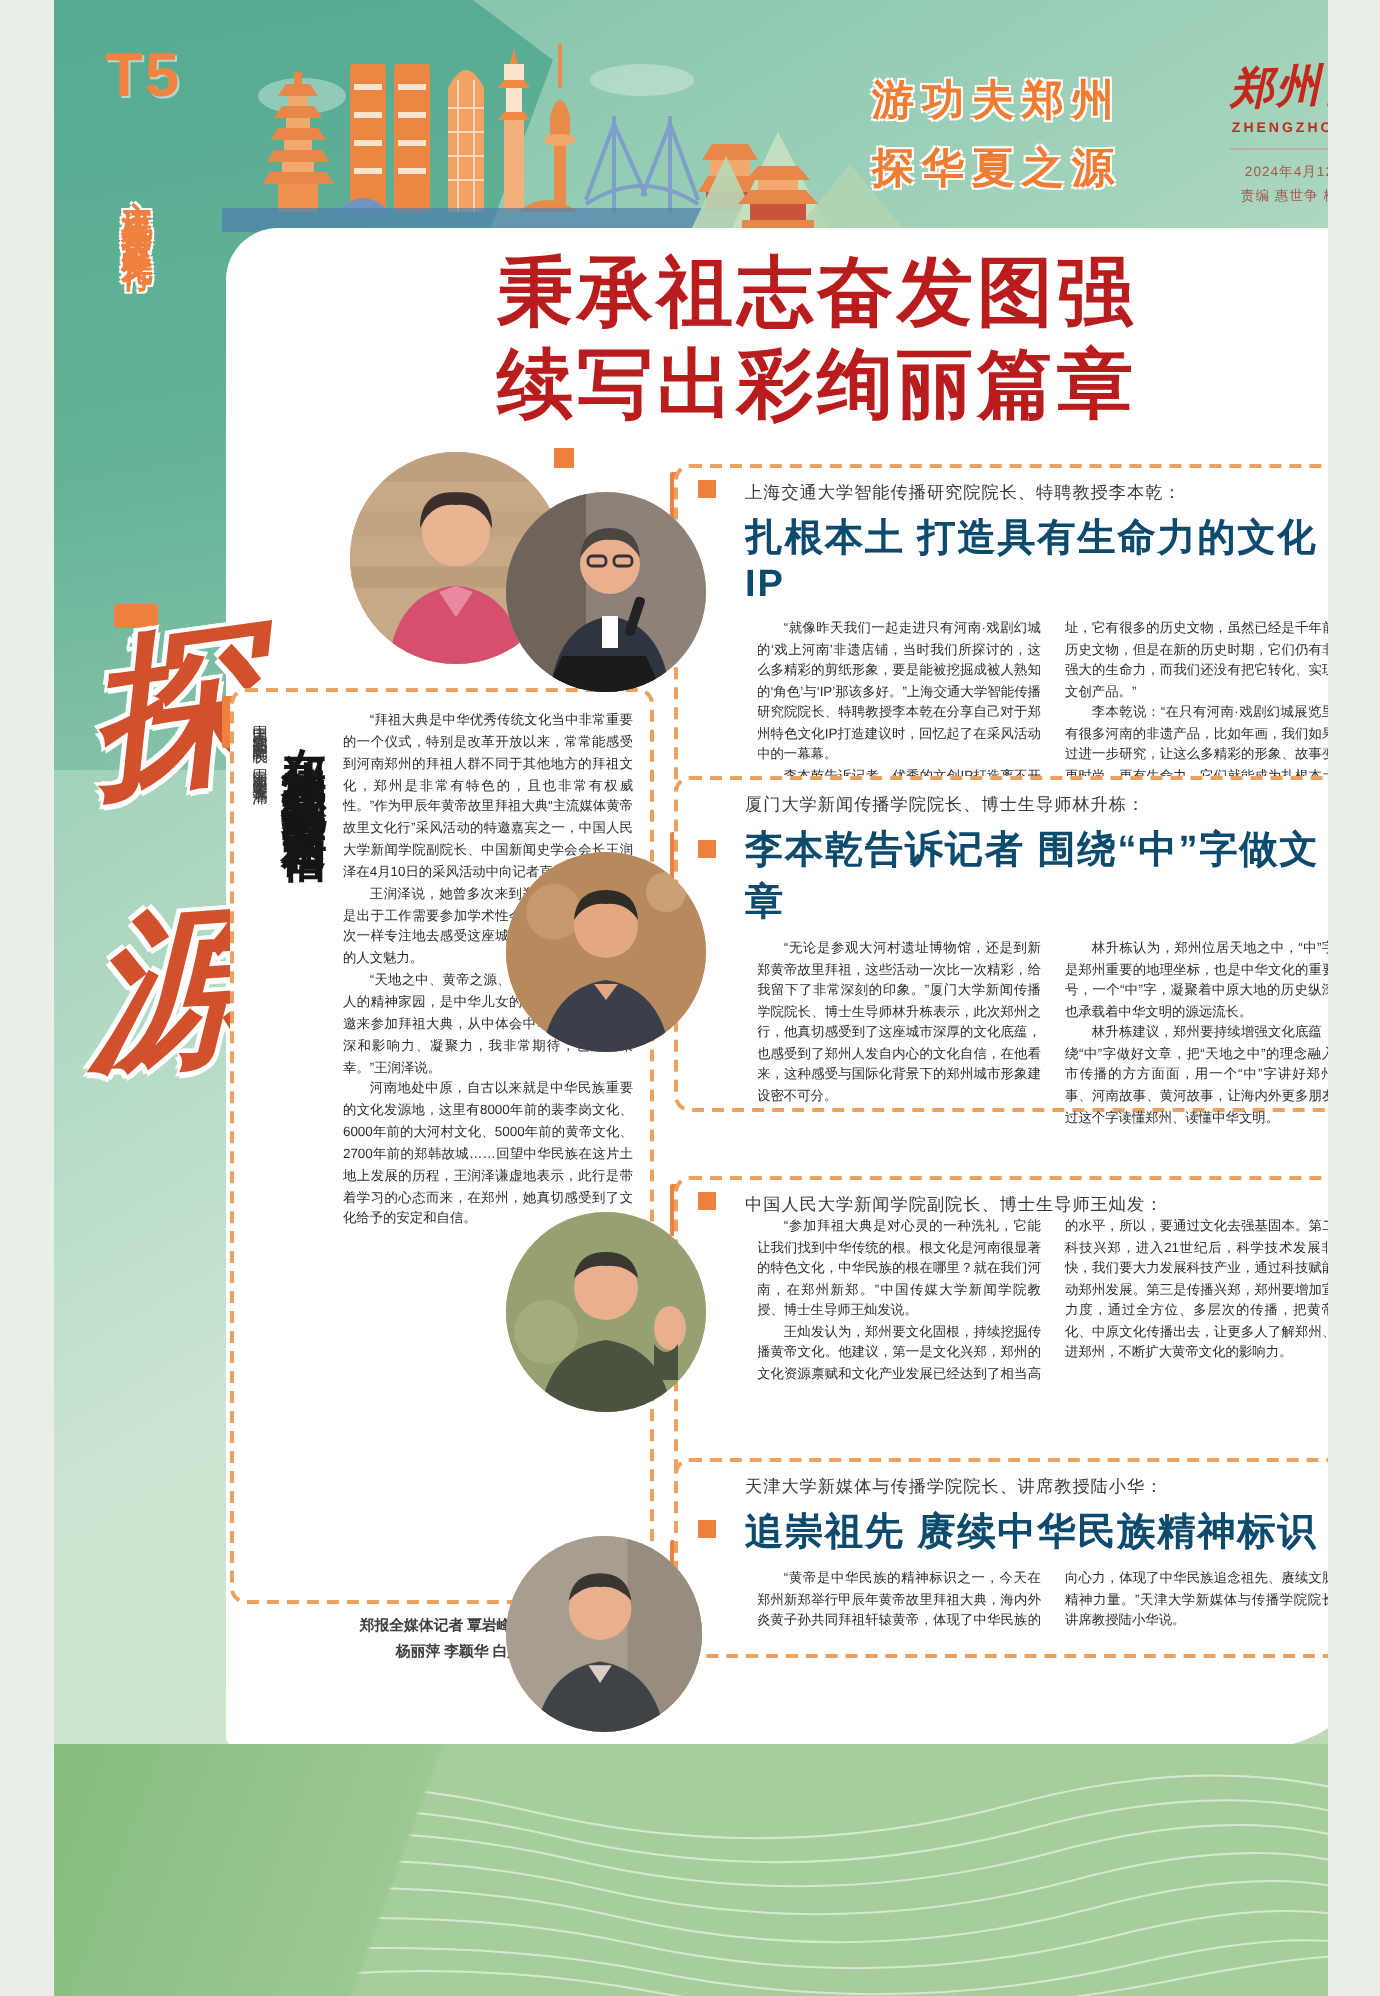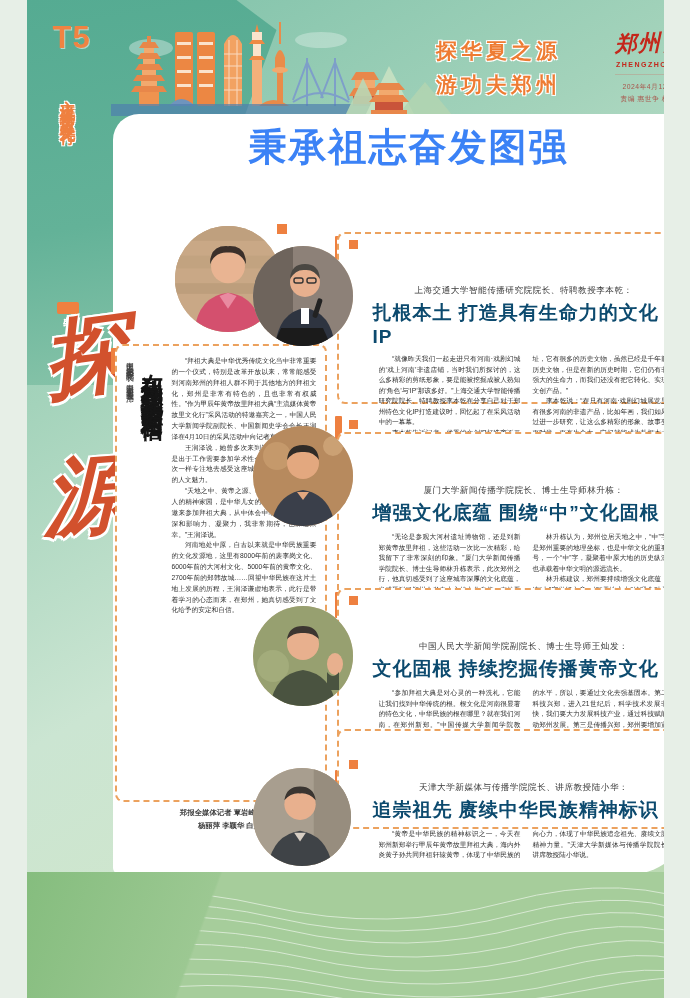--- a/index.html
+++ b/index.html
@@ -47,21 +47,21 @@
         text-shadow:-1px -1px 0 #fff,1px -1px 0 #fff,-1px 1px 0 #fff,1px 1px 0 #fff; }
   .masthead { position:absolute; left:584px; top:28px; width:100px; text-align:center; }
   .logo-cn { font-family:"DejaVu Serif","Liberation Serif",serif; font-size:22px; font-weight:900;
         font-style:italic; color:#c4271b; letter-spacing:1px; transform:rotate(-2deg); }
   .logo-en { margin-top:3px; font-size:7px; font-weight:bold; color:#c4271b; letter-spacing:1.5px; }
   .mast-rule { margin:6px 4px; border-top:1px solid #c9786d55; }
   .mast-date, .mast-staff { font-size:6.8px; color:#a8554b; line-height:1.8; letter-spacing:0.5px; }
 
   
   .main-headline { position:absolute; left:104px; top:124px; width:556px; text-align:center;
-        font-size:38px; font-weight:900; color:#3b82f6; line-height:1.22; letter-spacing:2px; }
+        font-size:38px; font-weight:900; color:#b91c1c; line-height:1.22; letter-spacing:2px; }
 
   
   .abox { position:absolute; border:2px dashed #eca25e; border-radius:8px; background:#fff; }
   .tab { position:absolute; width:7px; height:26px; background:#ee8040; border-radius:1px; }
   .sq { position:absolute; background:#ee8040; }
 
   
   .photo { position:absolute; border-radius:50%; overflow:hidden; background:#cbb394; }
   .photo svg { display:block; width:100%; height:100%; }
 
@@ -72,28 +72,28 @@
         letter-spacing:1px; margin-right:4px; line-height:1.2; }
   .left-headline { writing-mode:vertical-rl; text-orientation:upright; font-size:22.5px; font-weight:900;
         color:#151515; letter-spacing:3px; line-height:1.15; }
   .left-body { font-size:6.7px; line-height:1.62; color:#2c2c2c; text-align:justify; overflow:hidden; height:100%; }
   .left-body p { text-indent:2em; }
   .credits { position:absolute; left:90px; top:806px; width:212px; text-align:right;
         font-size:7.4px; font-weight:bold; color:#3e3e3e; line-height:1.8; }
 
   
   .sec { left:310px; width:348px; padding:7px 8px 6px 8px; }
-  .sec-kicker { text-align:center; font-size:8.6px; color:#3a3a3a; margin-left:26px; letter-spacing:0.5px;margin-top:44px; }
+  .sec-kicker { text-align:left; font-size:8.6px; color:#3a3a3a; margin-left:26px; letter-spacing:0.5px; }
   .sec-headline { text-align:left; font-size:19px; font-weight:900; color:#0c4a6e;
         margin:3px 0 6px 26px; letter-spacing:1px; }
   .sec-body { margin-left:32px; column-count:2; column-gap:12px; font-size:6.7px; line-height:1.58;
         color:#2c2c2c; text-align:justify; overflow:hidden; }
   .sec-body p { text-indent:2em; }
   #sec-box-0 { top:232px; height:172px; } #sec-box-0 .sec-body { height:112px; }
-  #sec-box-1 { top:432px; height:168px; } #sec-box-1 .sec-body { height:108px; }
+  #sec-box-1 { top:388px; height:168px; } #sec-box-1 .sec-body { height:108px; }
   #sec-box-2 { top:588px; height:172px; } #sec-box-2 .sec-body { height:112px; }
   #sec-box-3 { top:729px; height:100px; } #sec-box-3 .sec-body { height:42px; }
 </style>
 </head>
 <body>
 
 <div class="page">
 
   <div class="bg"></div>
   <div class="teal-wedge"></div>
@@ -213,34 +213,35 @@
     </svg>
   </div>
 
   <div class="edition">T5</div>
   <div class="v-banner">主流媒体黄帝故里文化行</div>
   <div class="v-badge">特刊</div>
   <div class="calligraphy cal-1">探</div>
   <div class="calligraphy cal-2">源</div>
 
   <div class="slogan">
+    <div>游功夫郑州</div>
     <div>探华夏之源</div>
-    <div>游功夫郑州</div>
   </div>
 
   <div class="masthead">
     <div class="logo-cn">郑州日报</div>
     <div class="logo-en">ZHENGZHOU DAILY</div>
     <div class="mast-rule"></div>
     <div class="mast-date">2024年4月12日 星期五</div>
     <div class="mast-staff">责编 惠世争 校对 李任净</div>
   </div>
 
   <div class="main-headline">
     <div>秉承祖志奋发图强</div>
+    <div>续写出彩绚丽篇章</div>
   </div>
 
   <div class="photo" style="left:148px;top:226px;width:106px;height:106px;">
     <svg viewBox="0 0 100 100">
       <rect width="100" height="100" fill="#c9a886"></rect>
       <rect x="0" y="0" width="100" height="14" fill="#bfa07e"></rect>
         <rect x="0" y="28" width="100" height="12" fill="#c2a380"></rect>
       <rect x="0" y="54" width="100" height="10" fill="#bd9e7c"></rect>
       <circle cx="50" cy="38" r="16" fill="#e9b492"></circle>
       <path d="M33 36 Q33 18 50 19 Q67 18 67 36 Q62 24 50 25 Q38 24 33 36 Z" fill="#3a2f2a"></path>
@@ -289,21 +290,21 @@
       <rect x="48" y="62" width="8" height="16" fill="#fff"></rect>
       <rect x="62" y="52" width="5" height="20" rx="2" fill="#222" transform="rotate(18 64 62)"></rect>
       <path d="M20 100 L78 100 L70 82 L28 82 Z" fill="#1b1b1b"></path>
     </svg>
   </div>
   <div class="sq" style="left:322px;top:240px;width:9px;height:9px;"></div>
 
   <div class="tab" style="left:308px;top:416px;"></div>
   <div class="abox sec" id="sec-box-1">
     <div class="sec-kicker">厦门大学新闻传播学院院长、博士生导师林升栋：</div>
-    <div class="sec-headline">增强文化底蕴 围绕“中”文化固根</div>
+    <div class="sec-headline">李本乾告诉记者 围绕“中”字做文章</div>
     <div class="sec-body">
       <p>“无论是参观大河村遗址博物馆，还是到新郑黄帝故里拜祖，这些活动一次比一次精彩，给我留下了非常深刻的印象。”厦门大学新闻传播学院院长、博士生导师林升栋表示，此次郑州之行，他真切感受到了这座城市深厚的文化底蕴，也感受到了郑州人发自内心的文化自信，在他看来，这种感受与国际化背景下的郑州城市形象建设密不可分。</p>
       <p>林升栋认为，郑州位居天地之中，“中”字既是郑州重要的地理坐标，也是中华文化的重要符号，一个“中”字，凝聚着中原大地的历史纵深，也承载着中华文明的源远流长。</p>
       <p>林升栋建议，郑州要持续增强文化底蕴，围绕“中”字做好文章，把“天地之中”的理念融入城市传播的方方面面，用一个“中”字讲好郑州故事、河南故事、黄河故事，让海内外更多朋友透过这个字读懂郑州、读懂中华文明。</p>
     </div>
   </div>
   <div class="photo" style="left:226px;top:426px;width:100px;height:100px;">
     <svg viewBox="0 0 100 100">
       <rect width="100" height="100" fill="#b78a5e"></rect>
       <circle cx="24" cy="30" r="14" fill="#caa070" opacity="0.7"></circle>
@@ -312,21 +313,20 @@
       <path d="M34 34 Q35 19 50 19 Q65 19 66 34 Q60 25 50 26 Q40 25 34 34 Z" fill="#2f2b27"></path>
       <path d="M18 100 Q23 68 50 64 Q77 68 82 100 Z" fill="#3a3f4a"></path>
       <path d="M44 66 L50 74 L56 66 Z" fill="#e3a87f"></path>
     </svg>
   </div>
   <div class="sq" style="left:322px;top:420px;width:9px;height:9px;"></div>
 
   <div class="tab" style="left:308px;top:592px;"></div>
   <div class="abox sec" id="sec-box-2">
     <div class="sec-kicker">中国人民大学新闻学院副院长、博士生导师王灿发：</div>
-    <div class="sec-headline">文化固根 持续挖掘传播黄帝文化</div>
     <div class="sec-body">
       <p>“参加拜祖大典是对心灵的一种洗礼，它能让我们找到中华传统的根。根文化是河南很显著的特色文化，中华民族的根在哪里？就在我们河南，在郑州新郑。”中国传媒大学新闻学院教授、博士生导师王灿发说。</p>
       <p>王灿发认为，郑州要文化固根，持续挖掘传播黄帝文化。他建议，第一是文化兴郑，郑州的文化资源禀赋和文化产业发展已经达到了相当高的水平，所以，要通过文化去强基固本。第二是科技兴郑，进入21世纪后，科学技术发展非常快，我们要大力发展科技产业，通过科技赋能推动郑州发展。第三是传播兴郑，郑州要增加宣传力度，通过全方位、多层次的传播，把黄帝文化、中原文化传播出去，让更多人了解郑州、走进郑州，不断扩大黄帝文化的影响力。</p>
     </div>
   </div>
   <div class="photo" style="left:226px;top:606px;width:100px;height:100px;">
     <svg viewBox="0 0 100 100">
       <rect width="100" height="100" fill="#97a070"></rect>
       <circle cx="20" cy="60" r="16" fill="#a8b080" opacity="0.7"></circle>
       <circle cx="50" cy="38" r="16" fill="#e8b08e"></circle>

